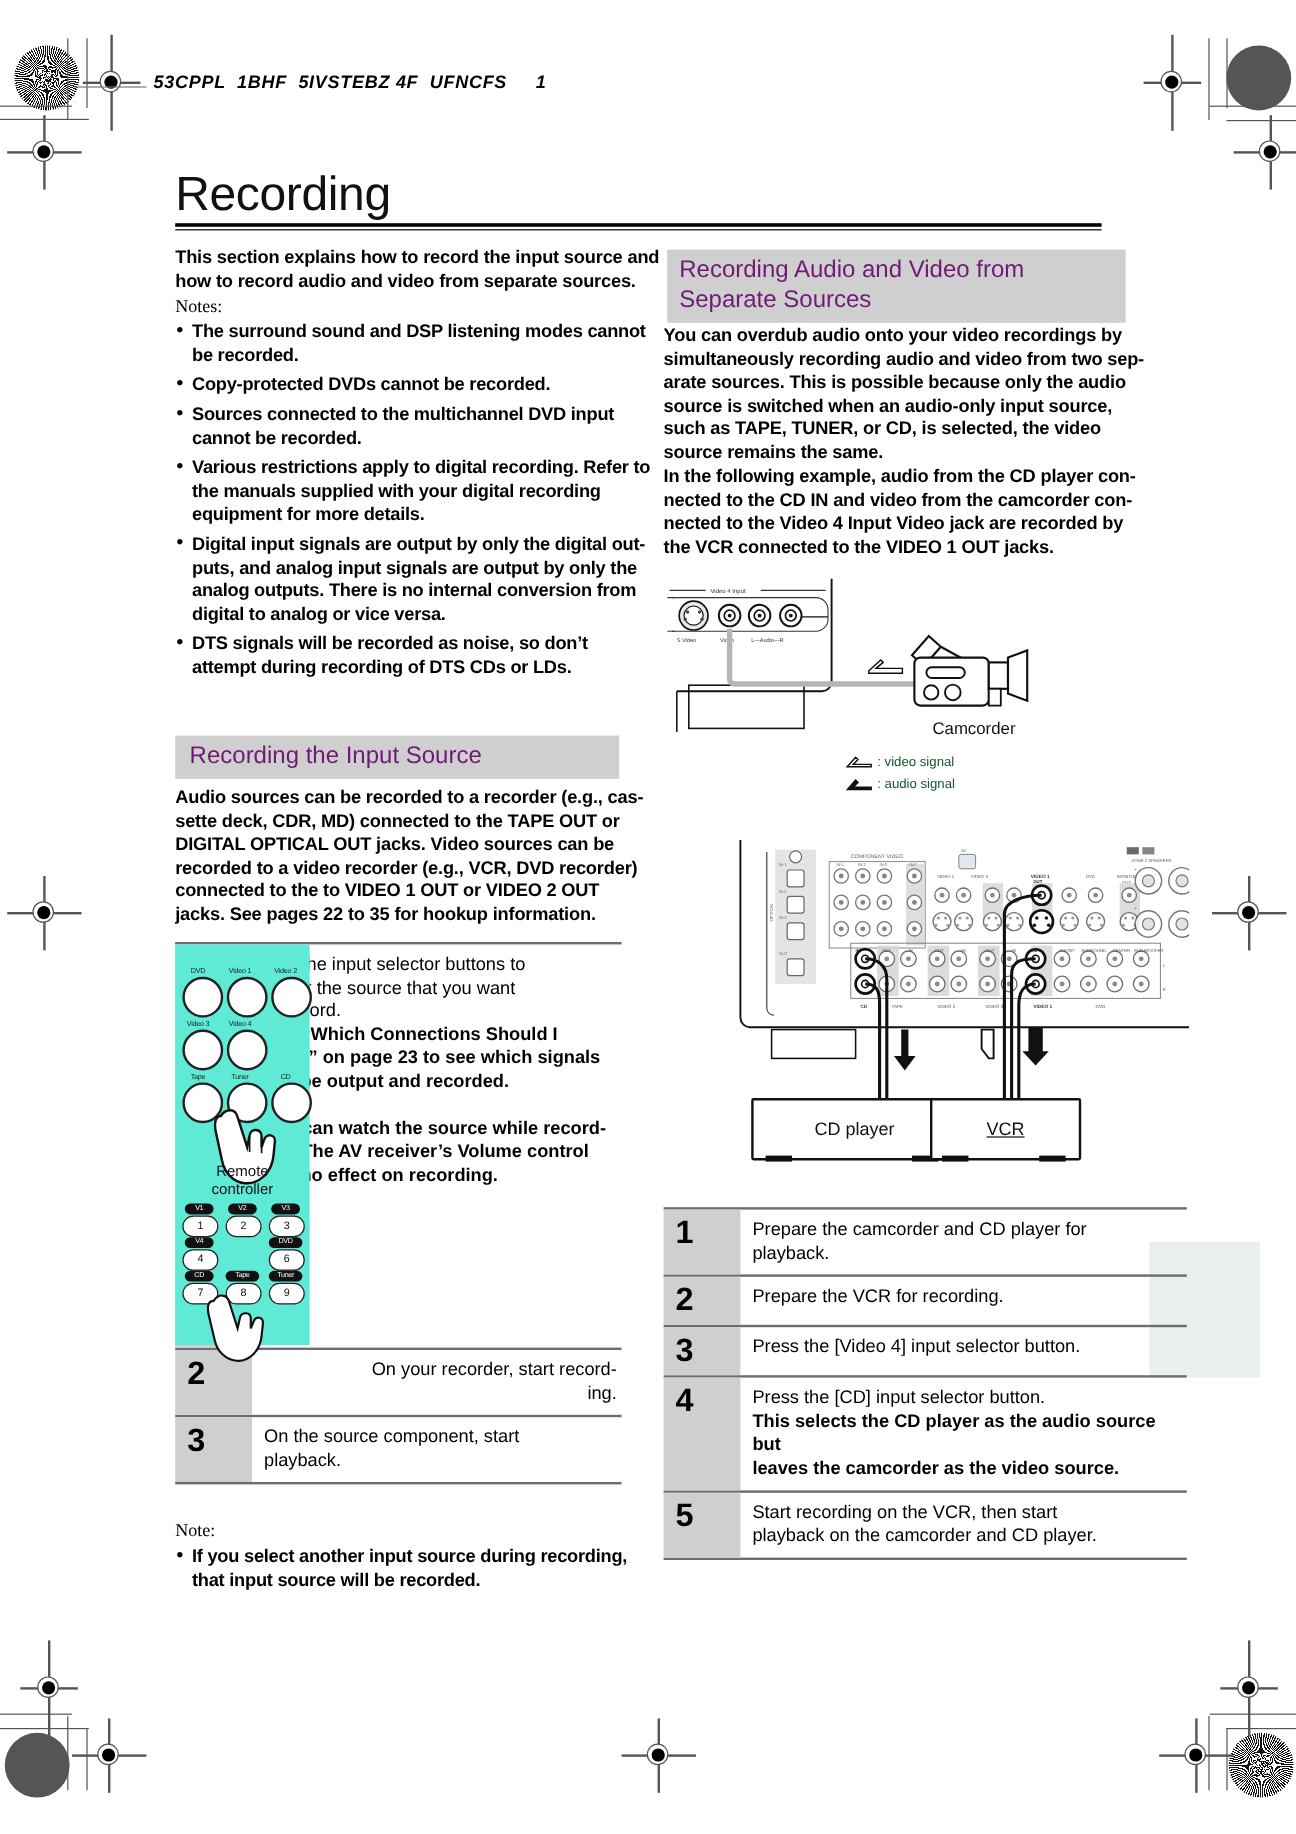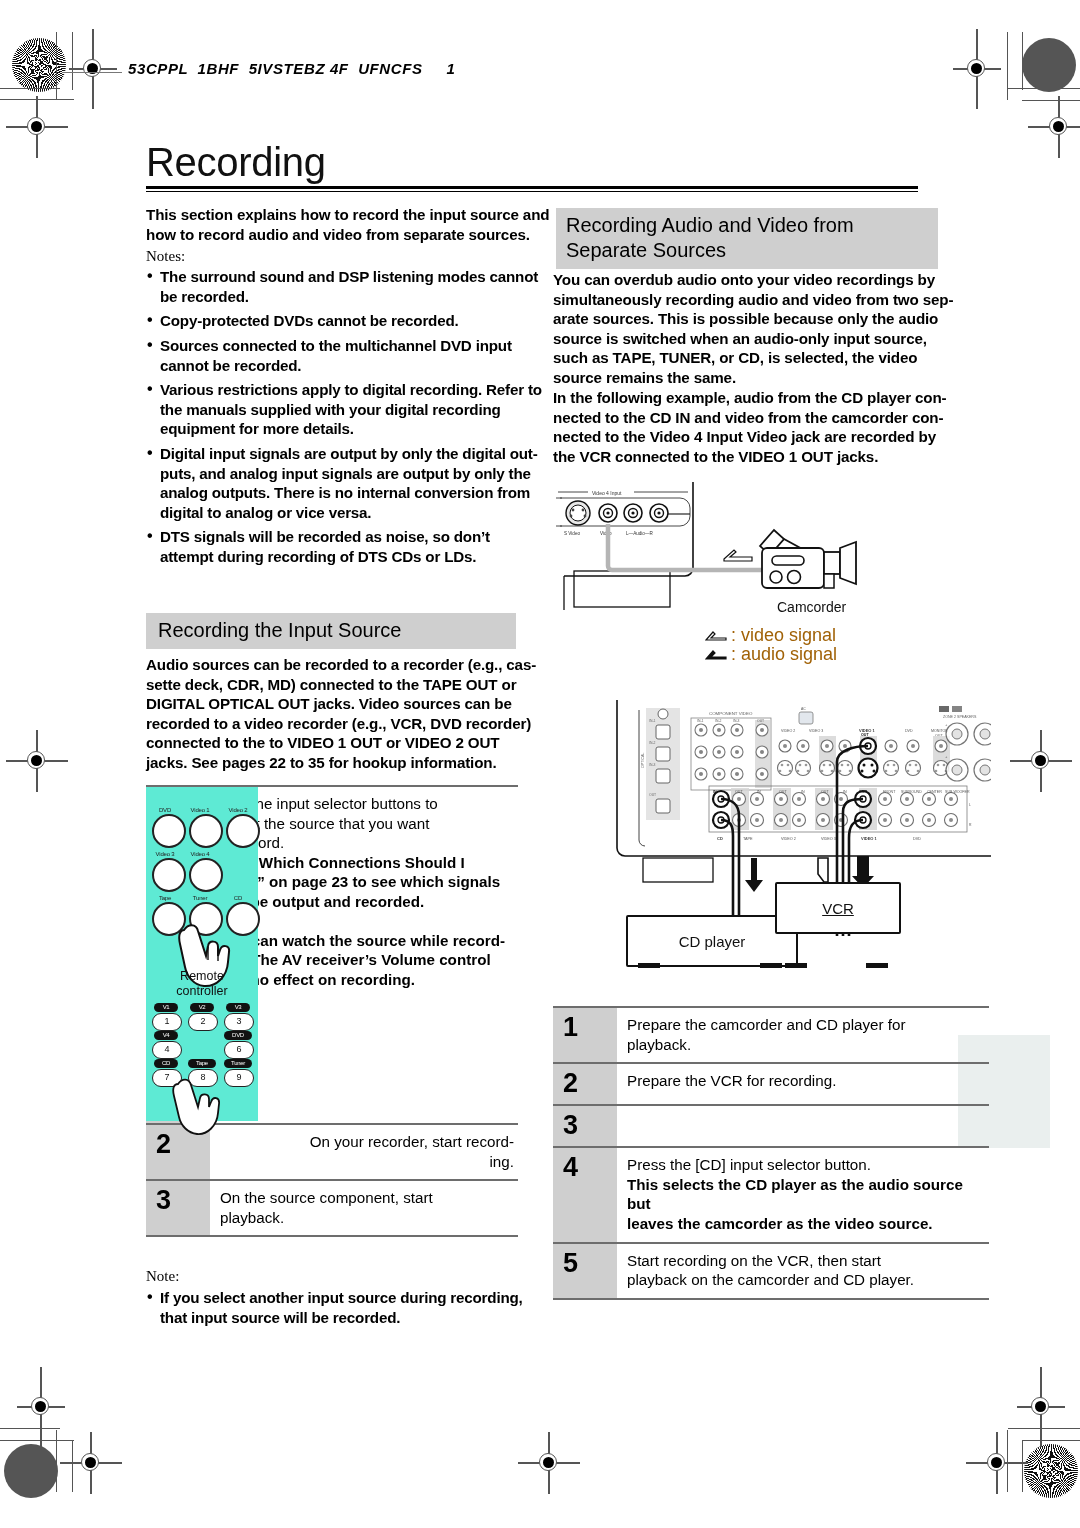--- a/index.html
+++ b/index.html
@@ -39,21 +39,21 @@
 
   p.body{margin:0 0 0 0;font-size:15.2px;line-height:19.6px;font-weight:bold;
       letter-spacing:-.15px;white-space:pre-line;}
   .notes-label{font-family:"Liberation Serif",serif;font-size:15px;font-weight:400;margin:4px 0 2px;}
   ul.notes{margin:0;padding:0;list-style:none;}
   ul.notes li{position:relative;padding-left:14px;font-size:15.2px;line-height:19.6px;
       font-weight:bold;letter-spacing:-.2px;margin-bottom:5px;white-space:pre-line;}
   ul.notes li:before{content:"\2022";position:absolute;left:1px;top:-1px;font-size:16px;}
 
   .sechead{background:#cfcfcf;padding:5px 10px 6px;font-size:20px;font-weight:400;
-      color:#000000;line-height:25px;white-space:pre-line;}
+      color:#701a75;line-height:25px;white-space:pre-line;}
 
   
   .steps{position:absolute;}
   .step{display:flex;border-top:2.2px solid #6d6d6d;}
   .step:last-child{border-bottom:2.2px solid #6d6d6d;}
   .step .num{background:#cfcfcf;width:64px;flex:0 0 64px;font-size:27px;font-weight:bold;
       padding:4px 0 6px 10px;box-sizing:border-box;line-height:30px;}
   .step .txt{padding:7px 4px 8px 10px;font-size:15.2px;line-height:19.6px;flex:1;}
   .step .txt b{font-weight:bold;}
   .step .txt span.reg{font-weight:400;}
@@ -67,21 +67,21 @@
   .ktag{position:absolute;background:#111;color:#fff;border-radius:7px;font-size:6px;
       text-align:center;line-height:9px;letter-spacing:-.3px;}
   .remote-cap{position:absolute;text-align:center;font-size:12.5px;line-height:15px;color:#111;}
 
   .hand svg{display:block;}
 
   .devbox{position:absolute;border:2px solid #111;background:#fff;border-radius:2px;
       display:flex;align-items:center;justify-content:center;font-size:15px;color:#111;}
   .devfoot{position:absolute;height:5px;background:#111;}
 
-  .legend{position:absolute;font-size:18px;line-height:19px;color:#a16207;}
+  .legend{position:absolute;font-size:11px;line-height:19px;color:#14532d;}
   .cap{position:absolute;font-size:14px;color:#111;}
 
   .rearpanel{position:absolute;}
   .greybox{position:absolute;background:#eaefee;}
 </style>
 </head>
 <body>
 
 <div class="starburst" style="left:12px;top:38px;"></div>
 <div class="soliddisc" style="left:1022px;top:38px;"></div>
@@ -645,21 +645,21 @@
     <path d="M244 156 l12 0 l0 20 l5 0 l-11 12 l-11 -12 l5 0 z" fill="#111"></path>
   </svg>
 </div>
 
 <div class="devbox" style="left:626px;top:915px;width:168px;height:48px;">
   <span>CD player</span>
 </div>
 <div class="devfoot" style="left:638px;top:963px;width:22px;"></div>
 <div class="devfoot" style="left:760px;top:963px;width:22px;"></div>
 
-<div class="devbox" style="left:775px;top:882px;width:122px;height:48px;text-decoration:underline;">
+<div class="devbox" style="left:775px;top:915px;width:122px;height:48px;text-decoration:underline;">
   <span>VCR</span>
 </div>
 <div class="devfoot" style="left:785px;top:963px;width:22px;"></div>
 <div class="devfoot" style="left:866px;top:963px;width:22px;"></div>
 
 <div class="greybox" style="left:958px;top:1035px;width:92px;height:113px;"></div>
 
 <div class="steps" style="left:553px;top:1006px;width:436px;">
   <div class="step">
     <div class="num">1</div>
@@ -669,20 +669,23 @@
     </div>
   </div>
   <div class="step">
     <div class="num">2</div>
     <div class="txt">
       <span class="reg" style="white-space:pre-line;display:block;">Prepare the VCR for recording.</span>
     </div>
   </div>
   <div class="step">
     <div class="num">3</div>
+    <div class="txt">
+      <span class="reg" style="white-space:pre-line;display:block;">Press the [Video 4] input selector button.</span>
+    </div>
   </div>
   <div class="step">
     <div class="num">4</div>
     <div class="txt">
       <span class="reg" style="white-space:pre-line;display:block;">Press the [CD] input selector button.</span>
       <b style="white-space:pre-line;display:block;">This selects the CD player as the audio source but
 leaves the camcorder as the video source.</b>
     </div>
   </div>
   <div class="step">

